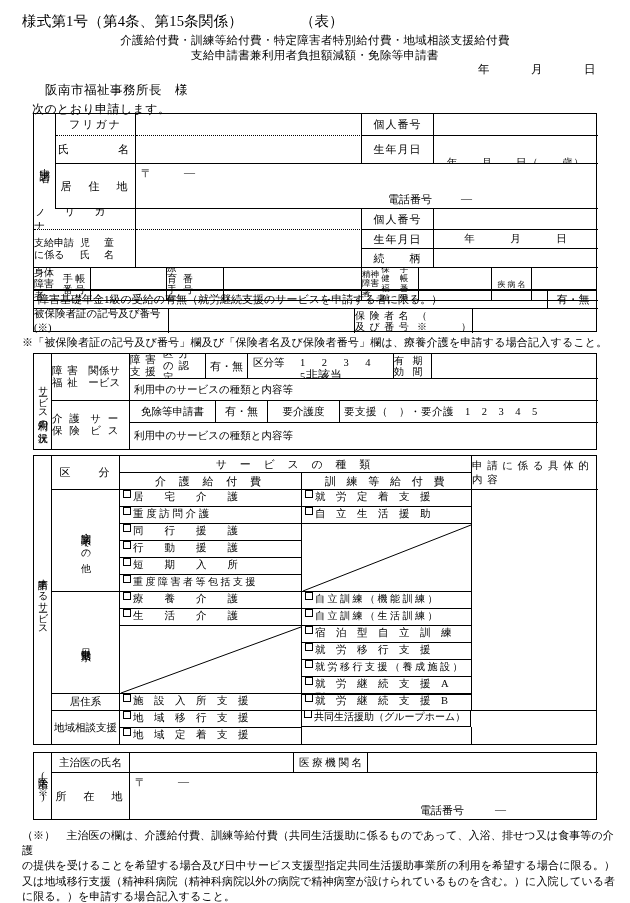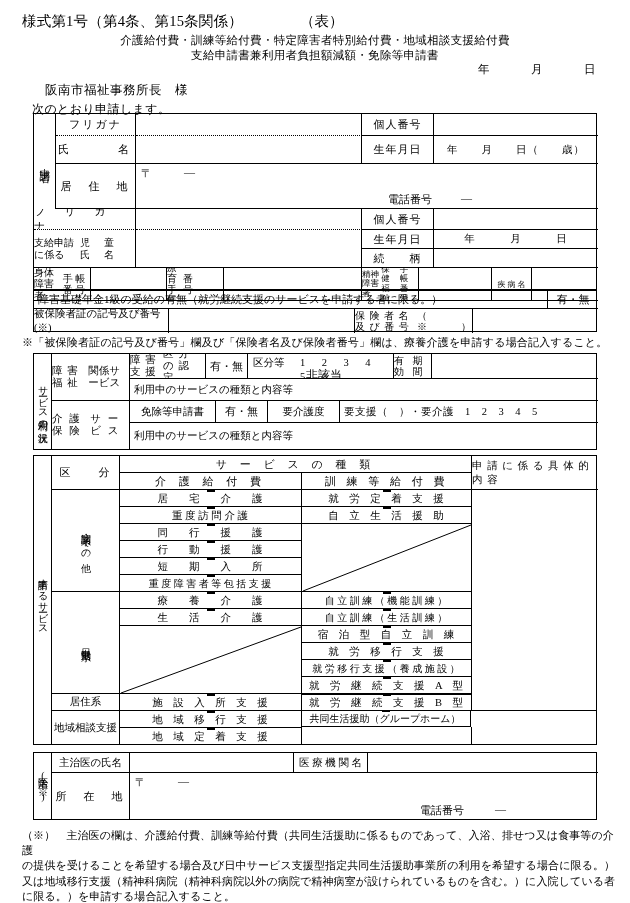--- a/index.html
+++ b/index.html
@@ -49,21 +49,21 @@
     letter-spacing:2px;
   }
   .vert-s{font-size:10px;}
 
   .multiline{
     display:flex;align-items:center;justify-content:center;
     height:100%;line-height:1.12;font-size:10px;
   }
 
   .chk{display:inline-block;width:8px;height:8px;border:1px solid #000;margin-right:2px;vertical-align:-1px;box-sizing:border-box;}
-  .svcrow{display:flex;align-items:center;height:100%;padding-left:3px;font-size:10.5px;flex-direction:column;}
+  .svcrow{display:flex;align-items:flex-start;height:100%;padding-left:3px;font-size:10.5px;}
   .svcrow .txt{flex:1;display:flex;justify-content:space-between;padding-right:4px;}
 
   .note{position:absolute;font-size:11px;letter-spacing:.2px;}
   .footnote{position:absolute;font-size:11px;line-height:1.38;letter-spacing:.1px;}
   .footnote .ind{display:block;}
 
   .diag{position:absolute;overflow:visible;}
   .postal{position:absolute;font-size:11px;}
 </style>
 </head>
@@ -95,21 +95,21 @@
     <div class="cell bb" style="left:400px;top:0;width:164px;height:22px;"></div>
 
     <div class="cell br bb" style="left:22px;top:22px;width:80px;height:28px;">
       <div class="lbl sp4">氏　　　名</div>
     </div>
     <div class="cell br bb" style="left:102px;top:22px;width:226px;height:28px;"></div>
     <div class="cell br bb" style="left:328px;top:22px;width:72px;height:28px;">
       <div class="lbl sp1">生年月日</div>
     </div>
     <div class="cell bb" style="left:400px;top:22px;width:164px;height:28px;">
-      <div class="lbl" style="justify-content:center;font-size:10.5px;letter-spacing:1px;">年　　月　　日（　　歳）</div>
+      <div class="lbl" style="justify-content:center;font-size:10.5px;letter-spacing:1px;margin-top:13px;">年　　月　　日（　　歳）</div>
     </div>
 
     <div class="cell br bb" style="left:22px;top:50px;width:80px;height:45px;">
       <div class="lbl sp3">居　住　地</div>
     </div>
     <div class="cell bb" style="left:102px;top:50px;width:462px;height:45px;">
       <div class="postal" style="left:5px;top:2px;">〒</div>
       <div class="postal" style="left:48px;top:2px;">—</div>
       <div class="postal" style="left:252px;top:28px;">電話番号</div>
       <div class="postal" style="left:325px;top:28px;">—</div>

